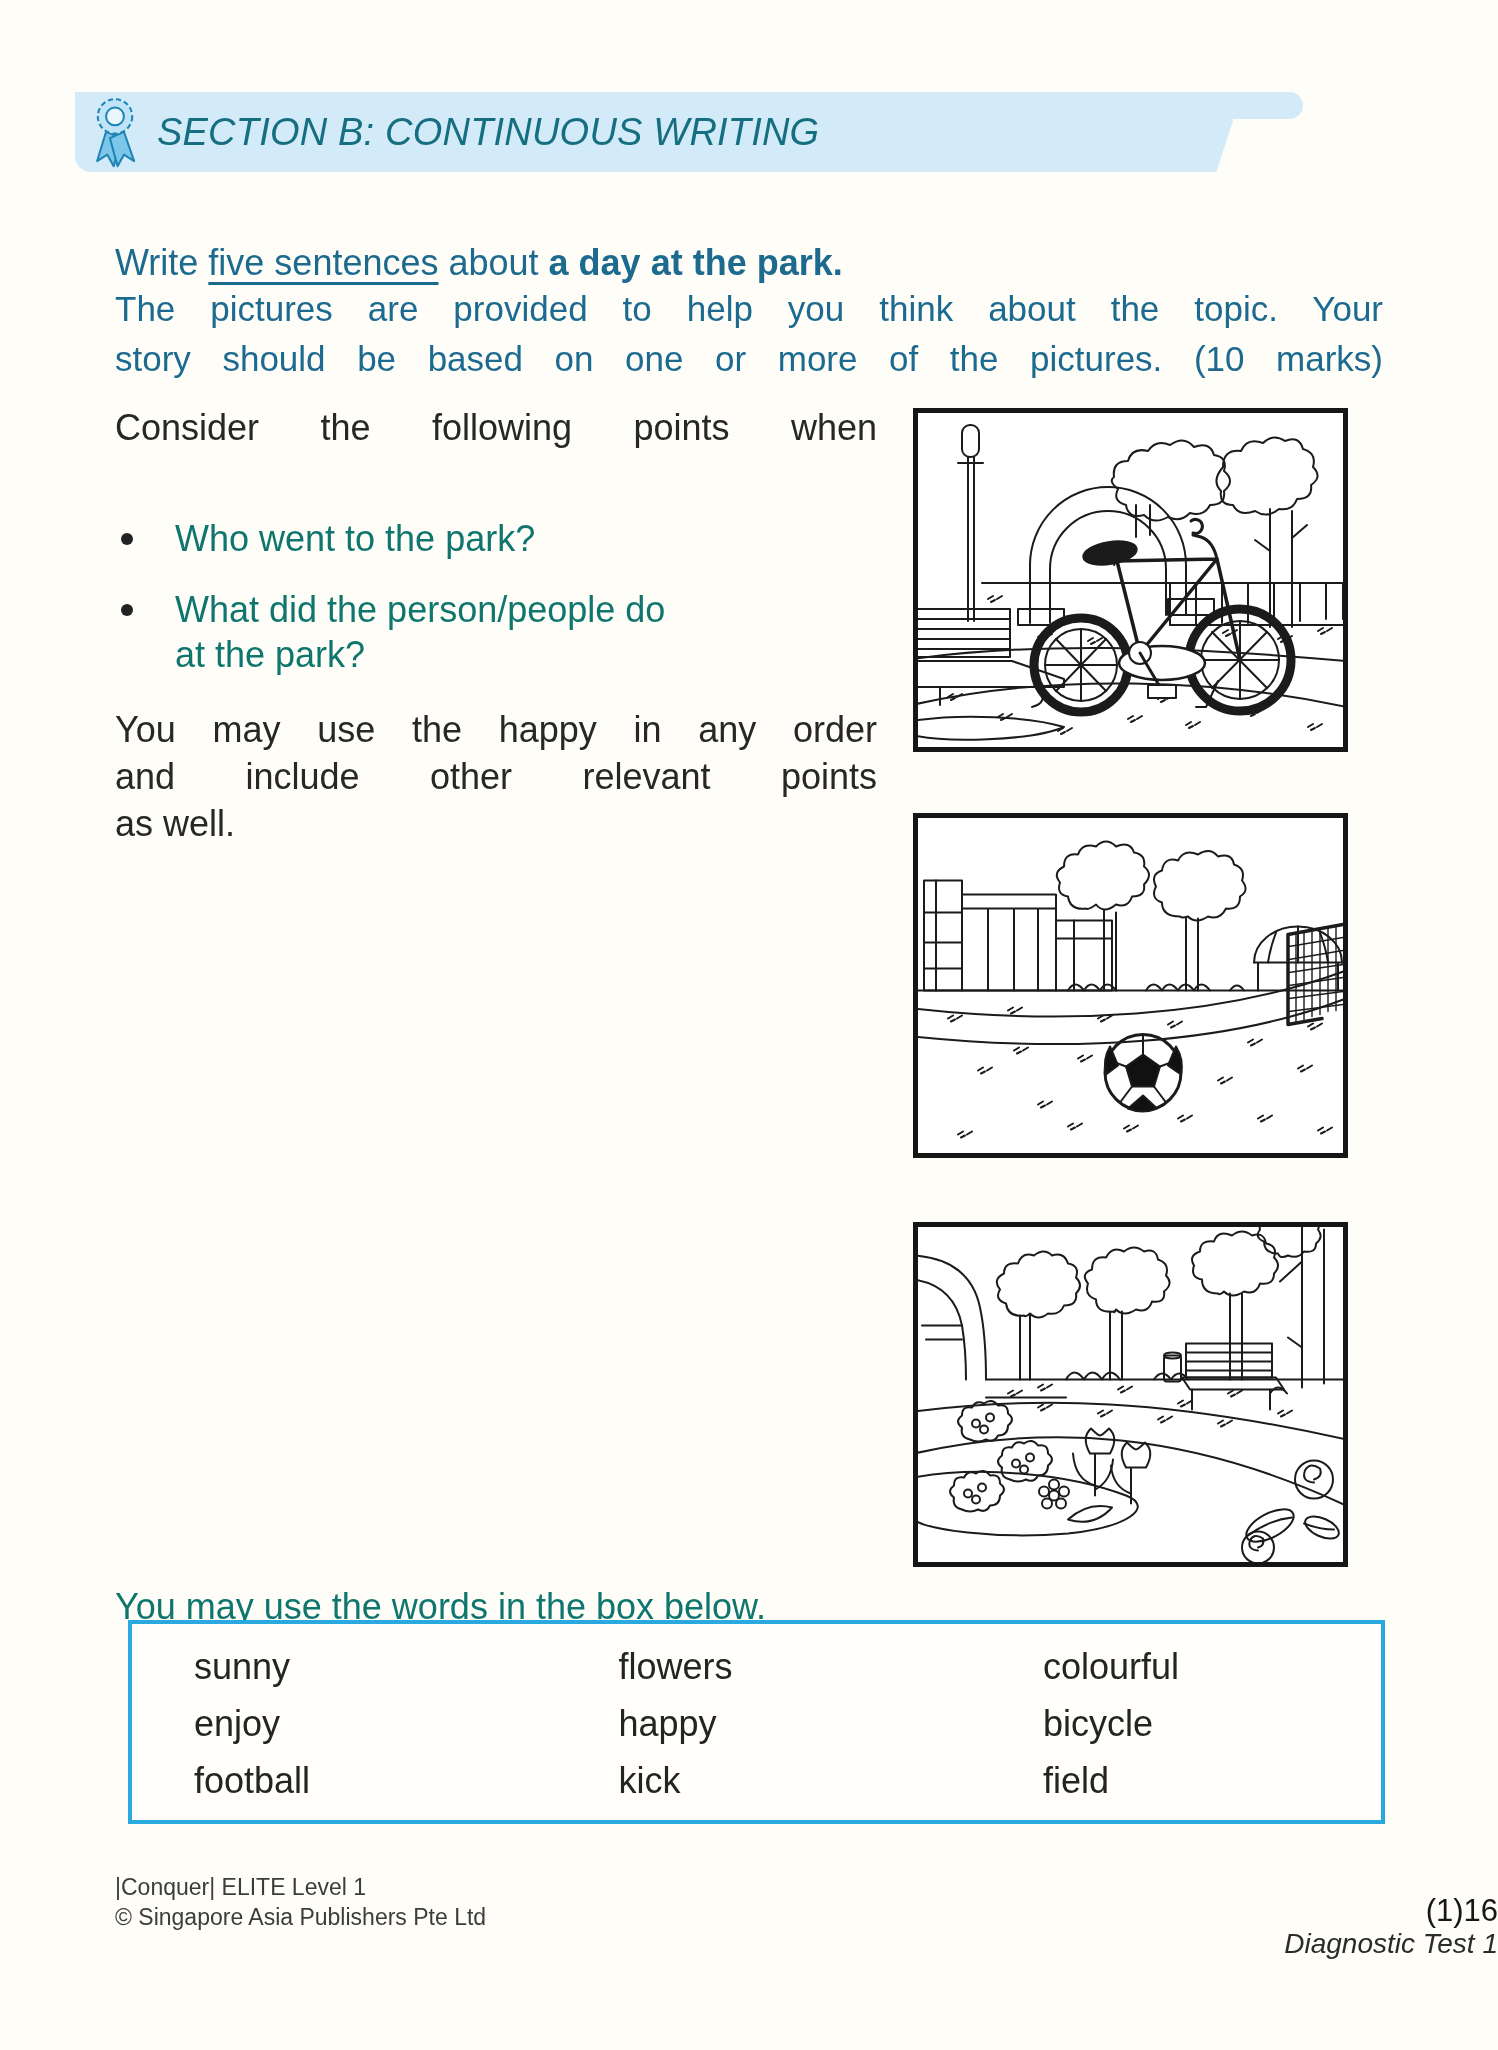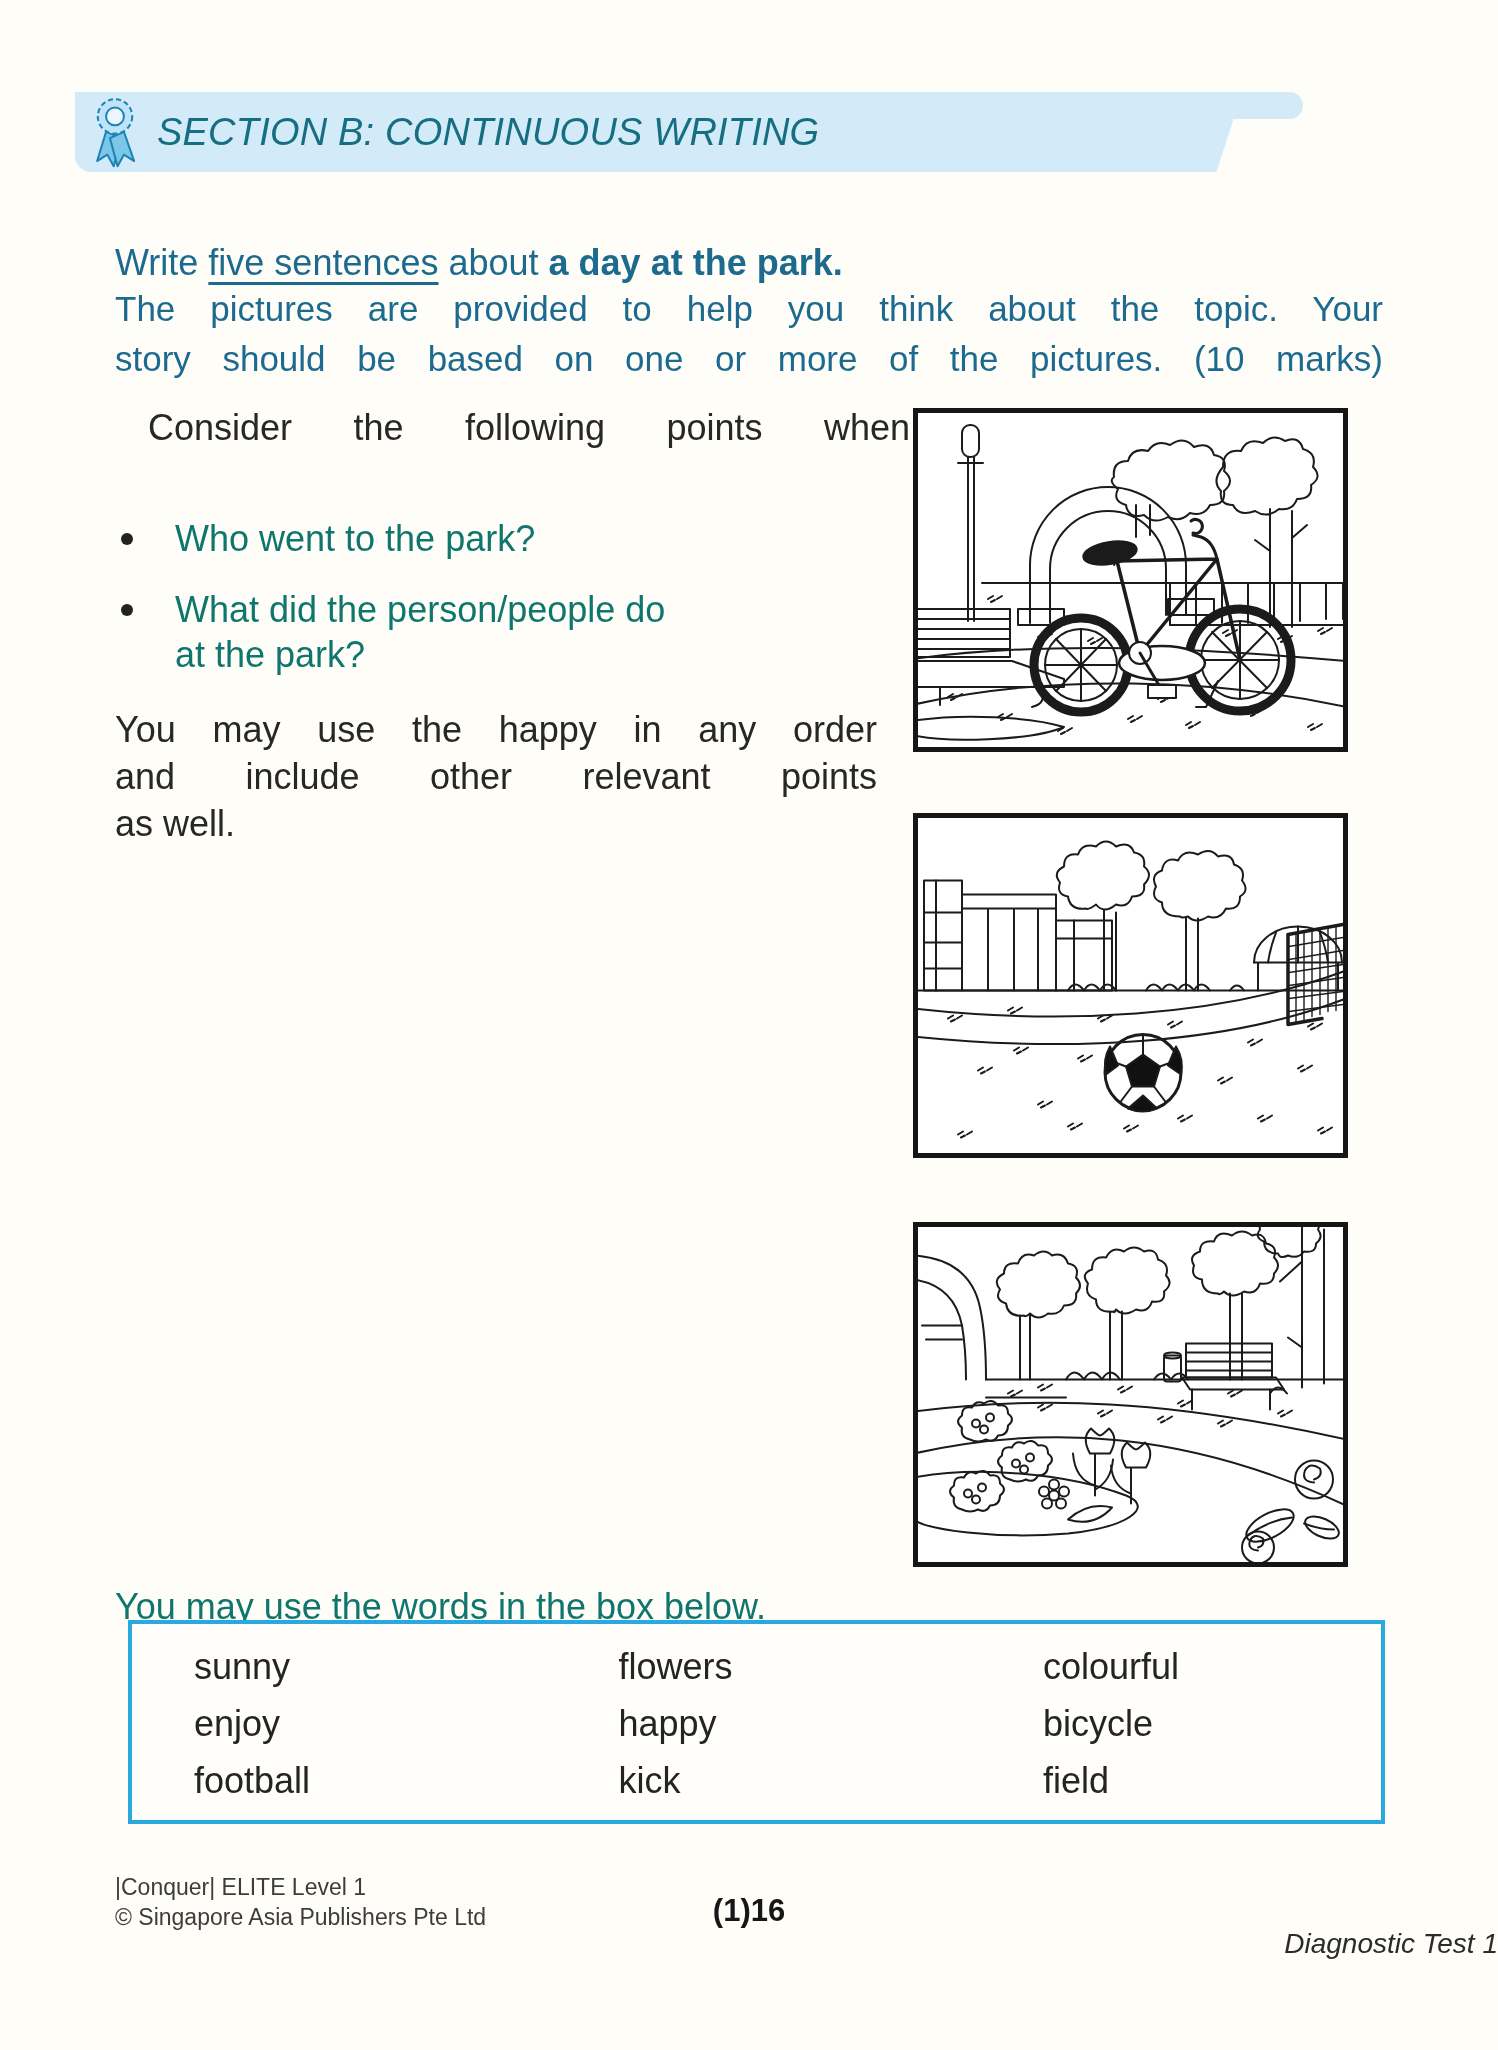--- a/index.html
+++ b/index.html
@@ -22,21 +22,21 @@
     font-size:38px; font-weight:normal; font-style:italic; letter-spacing:.2px;
     color:#156f80; white-space:nowrap;
   }
   
   .intro{position:absolute; left:115px; top:206px; font-size:36px; color:#1d6a8f; white-space:nowrap;}
   .intro .u{text-decoration:underline; text-decoration-thickness:3px; text-underline-offset:7px;}
   .intro .b{font-weight:bold;}
   .brief{position:absolute; left:115px; top:284px; width:1268px;
     font-size:35px; font-weight:normal; color:#1c6a90; line-height:50px;}
   .brief .jline{text-align:justify; text-align-last:justify;}
-  .consider{position:absolute; left:115px; top:404px; width:762px; font-size:36px; line-height:48px;margin-left:33px;}
+  .consider{position:absolute; left:115px; top:404px; width:762px; font-size:36px; line-height:48px;}
   .consider .jline{text-align:justify; text-align-last:justify;}
   .bullets{position:absolute; left:115px; top:516px; width:770px; margin:0; padding:0; list-style:none;}
   .bullets li{display:flex; margin-bottom:26px;}
   .dot{flex:0 0 auto; width:12px; height:12px; border-radius:50%; background:#222; margin:17px 0 0 6px;}
   .btxt{margin-left:42px; font-size:36px; line-height:45px; color:#0f766e;}
   .note{position:absolute; left:115px; top:706px; width:762px; font-size:36px; line-height:47px;}
   .note .jline{text-align:justify; text-align-last:justify;}
   
   .pic{position:absolute; left:913px; width:435px; height:345px; margin:0;
     background:#ffffff; border:5px solid #161616; box-sizing:border-box;}
@@ -44,22 +44,22 @@
   .pic1{top:408px; height:344px;} .pic2{top:813px;} .pic3{top:1222px;}
   
   .words-intro{position:absolute; left:115px; top:1550px; font-size:36px; color:#0f766e;}
   .word-box{position:absolute; left:128px; top:1620px; width:1257px; height:204px;
     border:4px solid #2aa9de; box-sizing:border-box; background:#fffefb;
     display:grid; grid-template-columns:36% 36% 28%; grid-template-rows:1fr 1fr 1fr;
     align-items:center; padding:14px 8px 10px 62px;}
   .word-box .cell{font-size:36px; color:#242424;}
   
   .imprint{position:absolute; left:115px; top:1872px; font-size:23px; line-height:30px; color:#3c3c3c;}
-  .page-num{position:absolute; left:0; top:1893px; width:100%; text-align:center;
-    font-size:31px; font-weight:bold; color:#161616;}
+  .page-num{position:absolute; left:0; top:1893px; width:100%; text-align:right;
+    font-size:31px; font-weight:normal; color:#161616;}
   .test-label{position:absolute; left:0; top:1928px; width:100%; text-align:right;
     font-size:28px; font-style:italic; color:#2b2b2b;}
 </style>
 </head>
 <body>
 
 <div class="page">
 
   <header class="banner">
     <div class="banner-main"></div>

